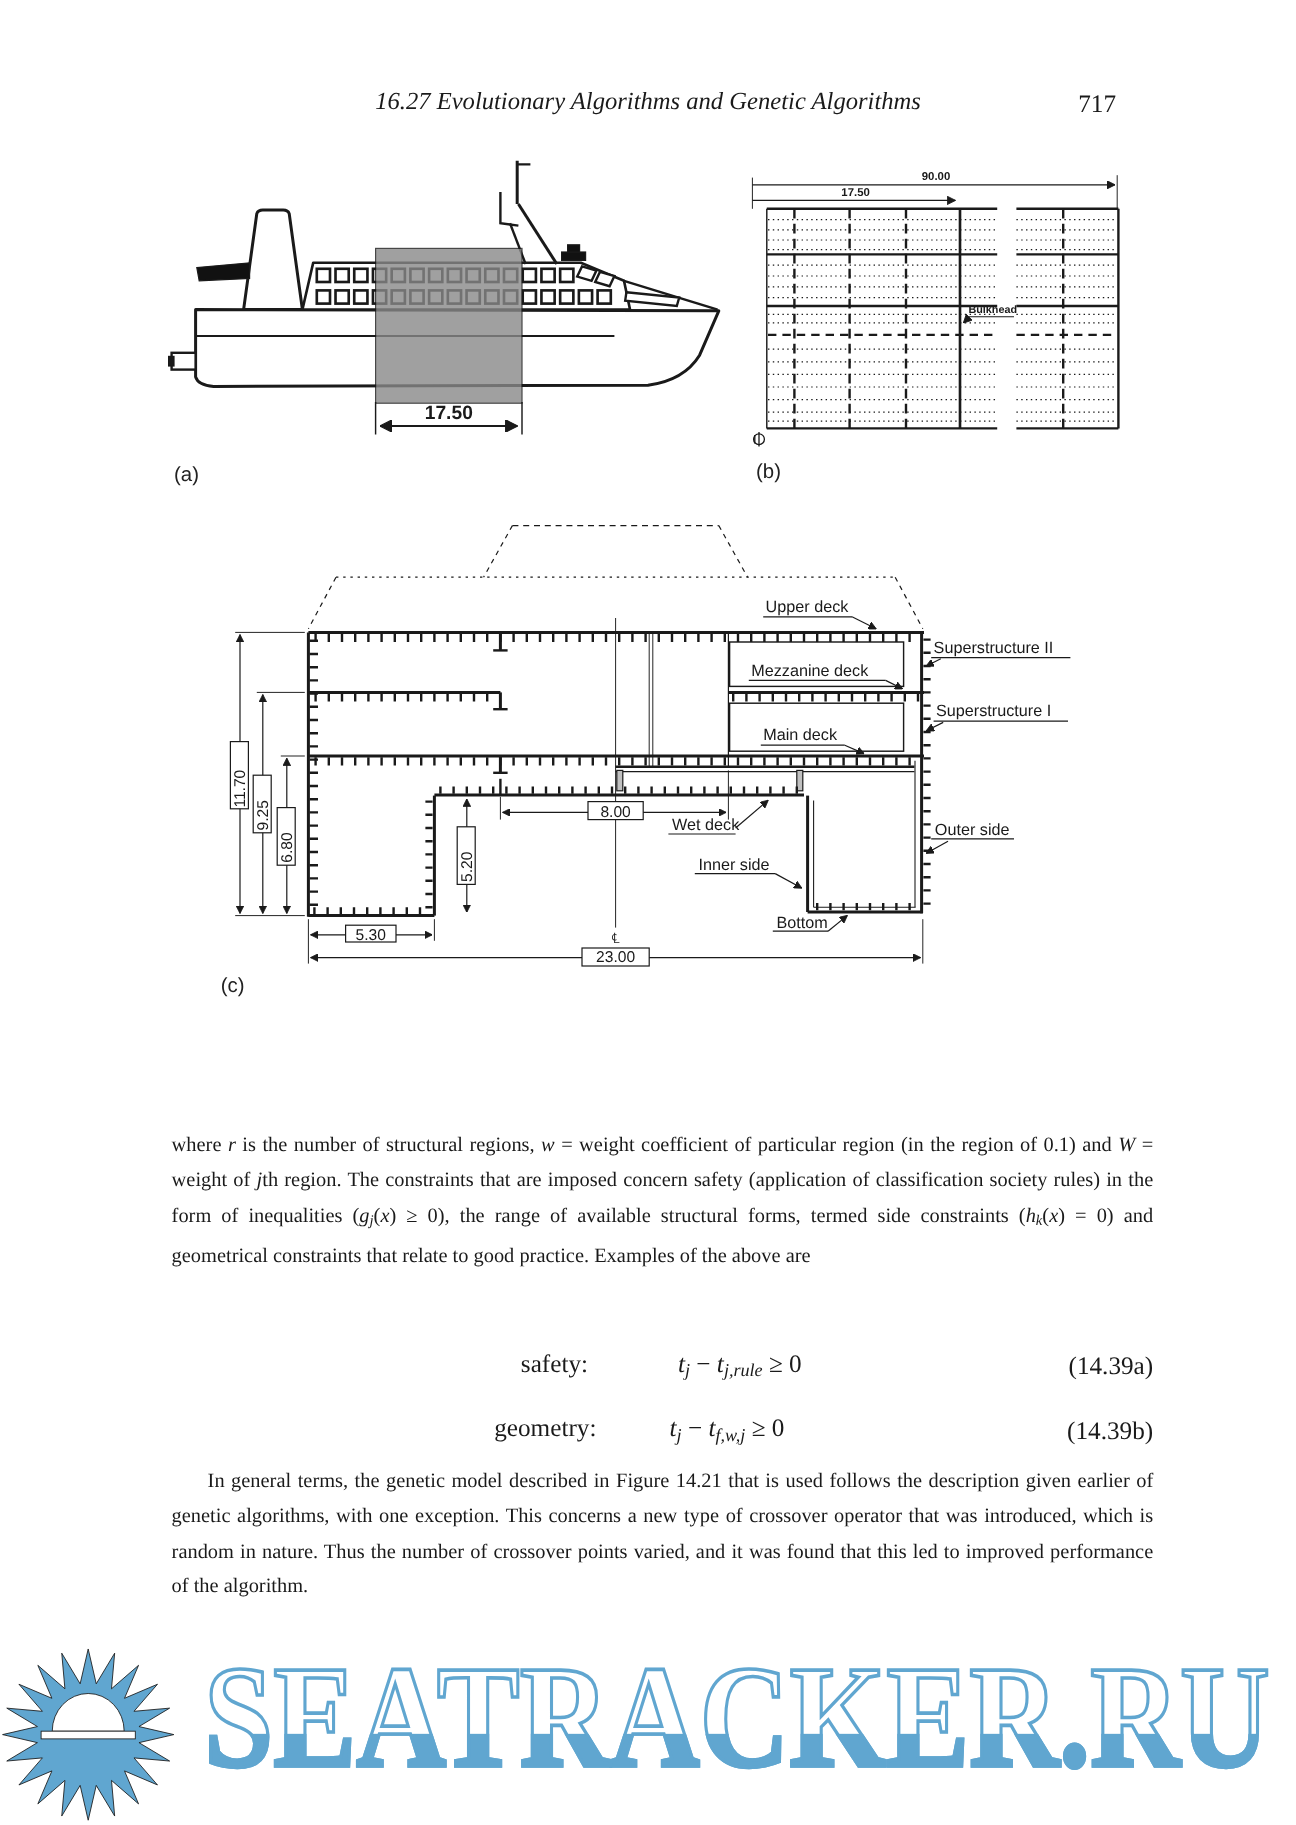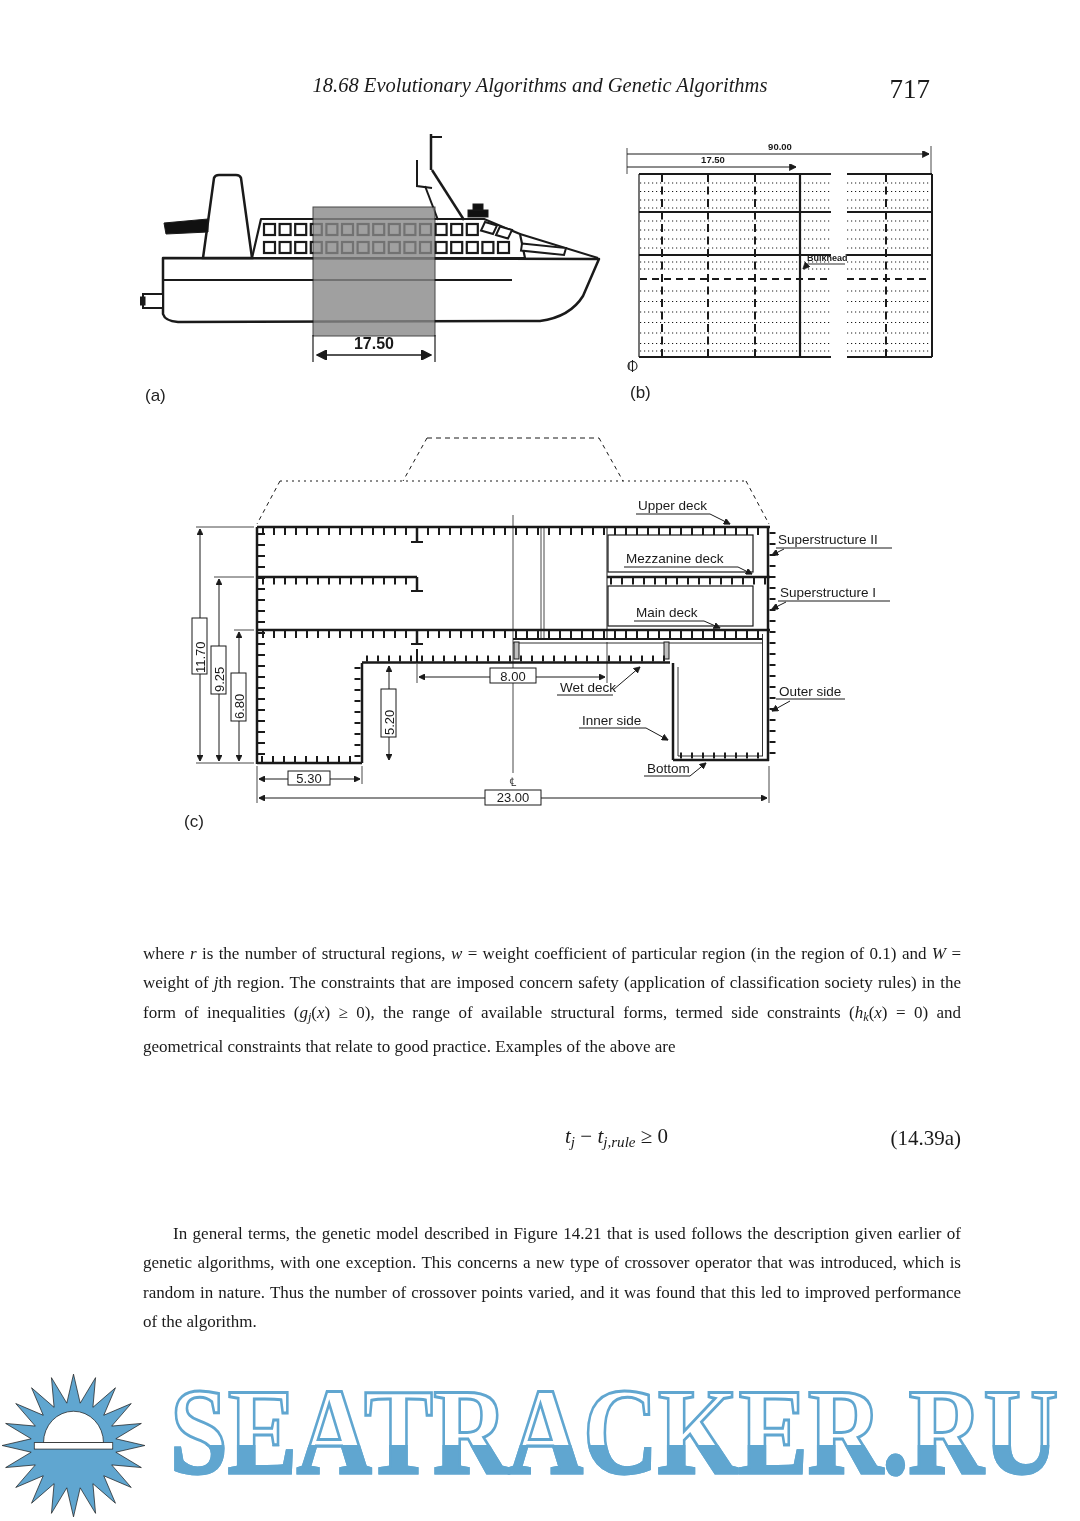--- a/index.html
+++ b/index.html
@@ -1,21 +1,21 @@
 <!DOCTYPE html>
 <html><head>
 <meta charset="utf-8">
 <style>
   html,body{margin:0;padding:0;background:#e8e8e8;}
   .page{position:relative;width:1080px;height:1521px;background:#ffffff;overflow:hidden;
         font-family:"Liberation Serif",serif;color:#1a1a1a;}
   .abs{position:absolute;}
   
   .hdr-title{top:74px;left:0;right:0;text-align:center;font-style:italic;font-size:20.5px;}
-  .hdr-page{top:74px;right:150px;font-size:27px;}
+  .hdr-page{top:74px;right:150px;font-size:21px;}
   
   .ftag{font-family:"Liberation Sans",sans-serif;font-size:17px;color:#222;}
   
   .caption{top:845px;left:180px;width:725px;font-size:19.5px;line-height:28px;text-align:justify;}
   .cap-label{font-family:"Liberation Sans",sans-serif;font-weight:bold;font-size:18.5px;margin-right:14px;}
   
   .bodycol{left:143px;width:818px;font-size:17px;line-height:29.4px;text-align:justify;}
   .p2{ text-indent:30px;}
   .seg-i{font-style:italic;}
   .seg-n{font-style:normal;}
@@ -36,21 +36,21 @@
     background:linear-gradient(to bottom,#ffffff 0%,#ffffff 60.5%,#60a6d0 60.5%,#60a6d0 100%);
     -webkit-background-clip:text;background-clip:text;color:transparent;
     -webkit-text-stroke:3px #60a6d0;
   }
 </style>
 </head>
 <body>
 
 <div class="page">
 
-  <div class="abs hdr-title">18.68 Evolutionary Algorithms and Genetic Algorithms</div>
+  <div class="abs hdr-title">16.27 Evolutionary Algorithms and Genetic Algorithms</div>
   <div class="abs hdr-page">717</div>
 
   <svg class="abs" style="left:140px;top:128px;" width="480" height="245" viewBox="0 0 480 245">
     <defs>
       <marker id="aA" viewBox="0 0 10 10" refX="9.5" refY="5" markerWidth="7" markerHeight="7" orient="auto-start-reverse">
         <path d="M0,0 L10,5 L0,10 z" fill="#1a1a1a" stroke="none"></path>
       </marker>
     </defs>
 
     <path d="M23,130 L459,131 L443,168 Q430,189 400,193 L38,194 Q25,193 23,186 Z" fill="#fff" stroke-width="2.5" stroke-linejoin="round"></path>
@@ -367,22 +367,28 @@
       <line x1="494" y1="356" x2="540" y2="356" stroke-width="1"></line>
       <line x1="540" y1="356" x2="556" y2="343" stroke-width="1" marker-end="url(#aC)"></line>
     </g>
   </svg>
   <div class="abs ftag" style="left:184px;top:812px;">(c)</div>
 
 
   <div class="abs bodycol" style="top:939px;"><span class="seg-n">where </span><span class="seg-i">r</span><span class="seg-n"> is the number of structural regions, </span><span class="seg-i">w</span><span class="seg-n"> = weight coefficient of particular region (in the region of 0.1) and </span><span class="seg-i">W</span><span class="seg-n"> = weight of </span><span class="seg-i">j</span><span class="seg-n">th region. The constraints that are imposed concern safety (application of classification society rules) in the form of inequalities (</span><span class="seg-i">g</span><span class="seg-sub">j</span><span class="seg-n">(</span><span class="seg-i">x</span><span class="seg-n">) ≥ 0), the range of available structural forms, termed side constraints (</span><span class="seg-i">h</span><span class="seg-sub">k</span><span class="seg-n">(</span><span class="seg-i">x</span><span class="seg-n">) = 0) and geometrical constraints that relate to good practice. Examples of the above are</span></div>
 
   <div class="eqrow" style="top:1124px;">
+    <span class="eq-name" style="width:347px;">safety:</span>
     <span class="eq-formula" style="left:422px;"><span class="seg-i">t</span><span class="seg-sub">j</span><span class="seg-n"> − </span><span class="seg-i">t</span><span class="seg-sub">j,rule</span><span class="seg-n"> ≥ 0</span></span>
     <span class="eq-number">(14.39a)</span>
+  </div>
+  <div class="eqrow" style="top:1178px;">
+    <span class="eq-name" style="width:354px;">geometry:</span>
+    <span class="eq-formula" style="left:415px;"><span class="seg-i">t</span><span class="seg-sub">j</span><span class="seg-n"> − </span><span class="seg-i">t</span><span class="seg-sub">f,w,j</span><span class="seg-n"> ≥ 0</span></span>
+    <span class="eq-number">(14.39b)</span>
   </div>
 
   <div class="abs bodycol p2" style="top:1219px;">In general terms, the genetic model described in Figure 14.21 that is used follows the description given earlier of genetic algorithms, with one exception. This concerns a new type of crossover operator that was introduced, which is random in nature. Thus the number of crossover points varied, and it was found that this led to improved performance of the algorithm.</div>
 
   <svg class="abs" style="left:0px;top:1372px;" width="147" height="147" viewBox="-103 -103 206 206">
     <polygon fill="#60a6d0" stroke="none" points="100,0 59.3,9.4 95.1,30.9 53.5,27.2 80.9,58.8 42.4,42.4 58.8,80.9 27.2,53.5 30.9,95.1 9.4,59.3 0,100 -9.4,59.3 -30.9,95.1 -27.2,53.5 -58.8,80.9 -42.4,42.4 -80.9,58.8 -53.5,27.2 -95.1,30.9 -59.3,9.4 -100,0 -59.3,-9.4 -95.1,-30.9 -53.5,-27.2 -80.9,-58.8 -42.4,-42.4 -58.8,-80.9 -27.2,-53.5 -30.9,-95.1 -9.4,-59.3 0,-100 9.4,-59.3 30.9,-95.1 27.2,-53.5 58.8,-80.9 42.4,-42.4 80.9,-58.8 53.5,-27.2 95.1,-30.9 59.3,-9.4"></polygon>
     <path d="M -42,-4 A 42,44 0 0 1 42,-4 Z" fill="#ffffff" stroke="none"></path>
     <rect x="-55" y="-4" width="110" height="9" fill="#ffffff" stroke="none"></rect>
   </svg>
   <div class="abs wm-text">SEATRACKER.RU</div>

